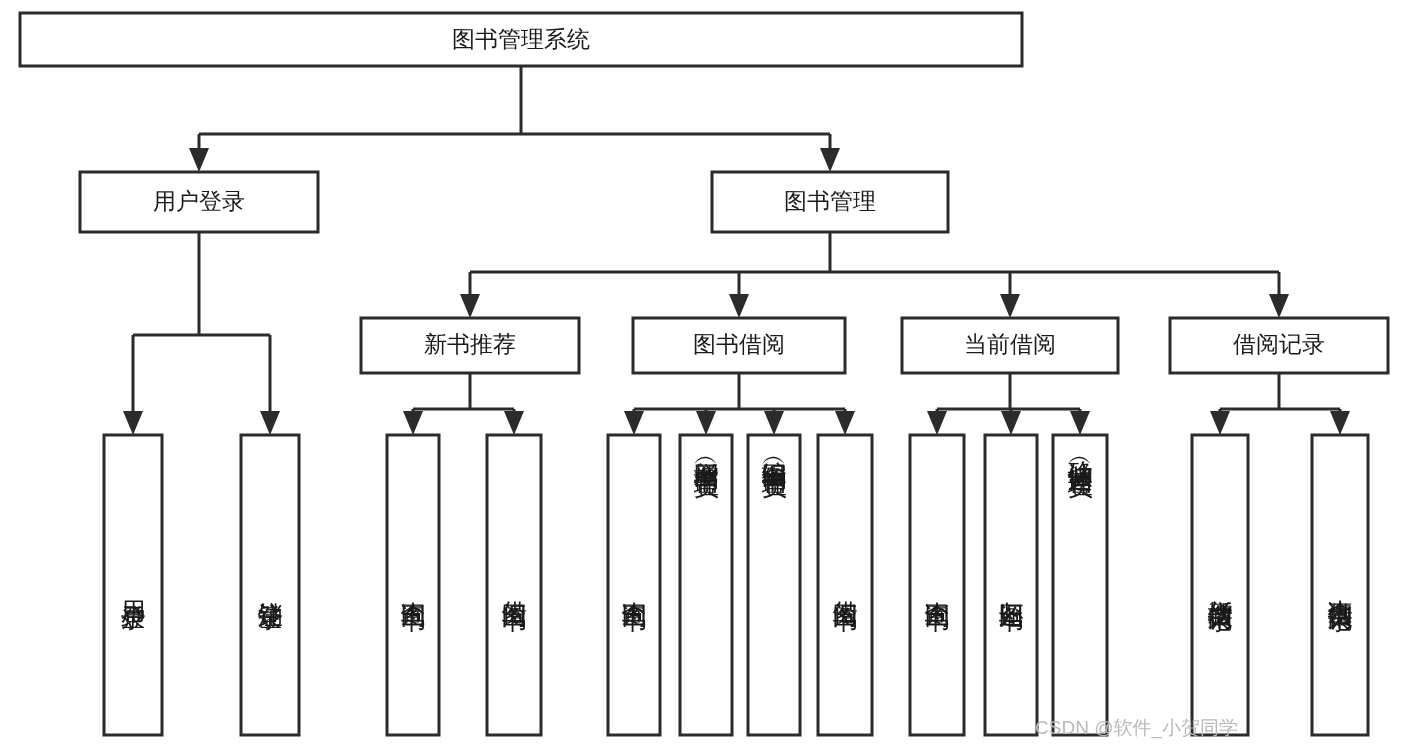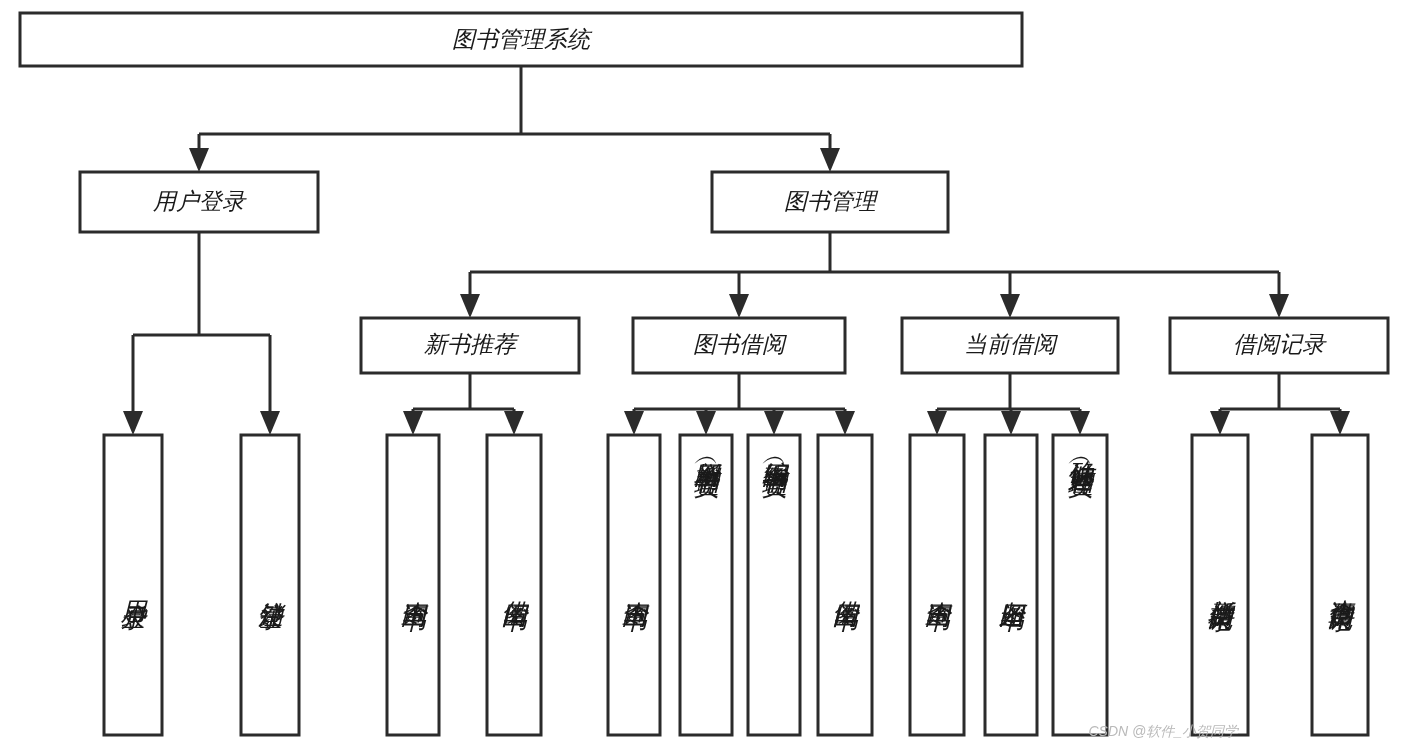--- a/index.html
+++ b/index.html
@@ -11,21 +11,20 @@
     width: 1405px;
     height: 747px;
     font-family: "Liberation Sans", "DejaVu Sans", sans-serif;
     overflow: hidden;
   }
   #diagram-root {
     position: relative;
     width: 1248px;
     height: 747px;
     background: #ffffff;
-    font-style: italic;
   }
   svg#tree-svg {
     position: absolute;
     left: 0;
     top: 0;
     width: 1405px;
     height: 747px;
   }
   .node-box {
     fill: #ffffff;
@@ -61,21 +60,21 @@
     align-items: center;
     justify-content: center;
     white-space: nowrap;
     pointer-events: none;
   }
   .watermark {
     position: absolute;
     right: 10px;
     bottom: 6px;
     font-family: "Liberation Sans", "DejaVu Sans", sans-serif;
-    font-size: 14px;
+    font-size: 19px;
     color: #b9b9b9;
     white-space: nowrap;
   }
 </style>
 </head>
 <body>
 
 <div id="diagram-root">
 
   <svg id="tree-svg" viewBox="0 0 1405 747">

